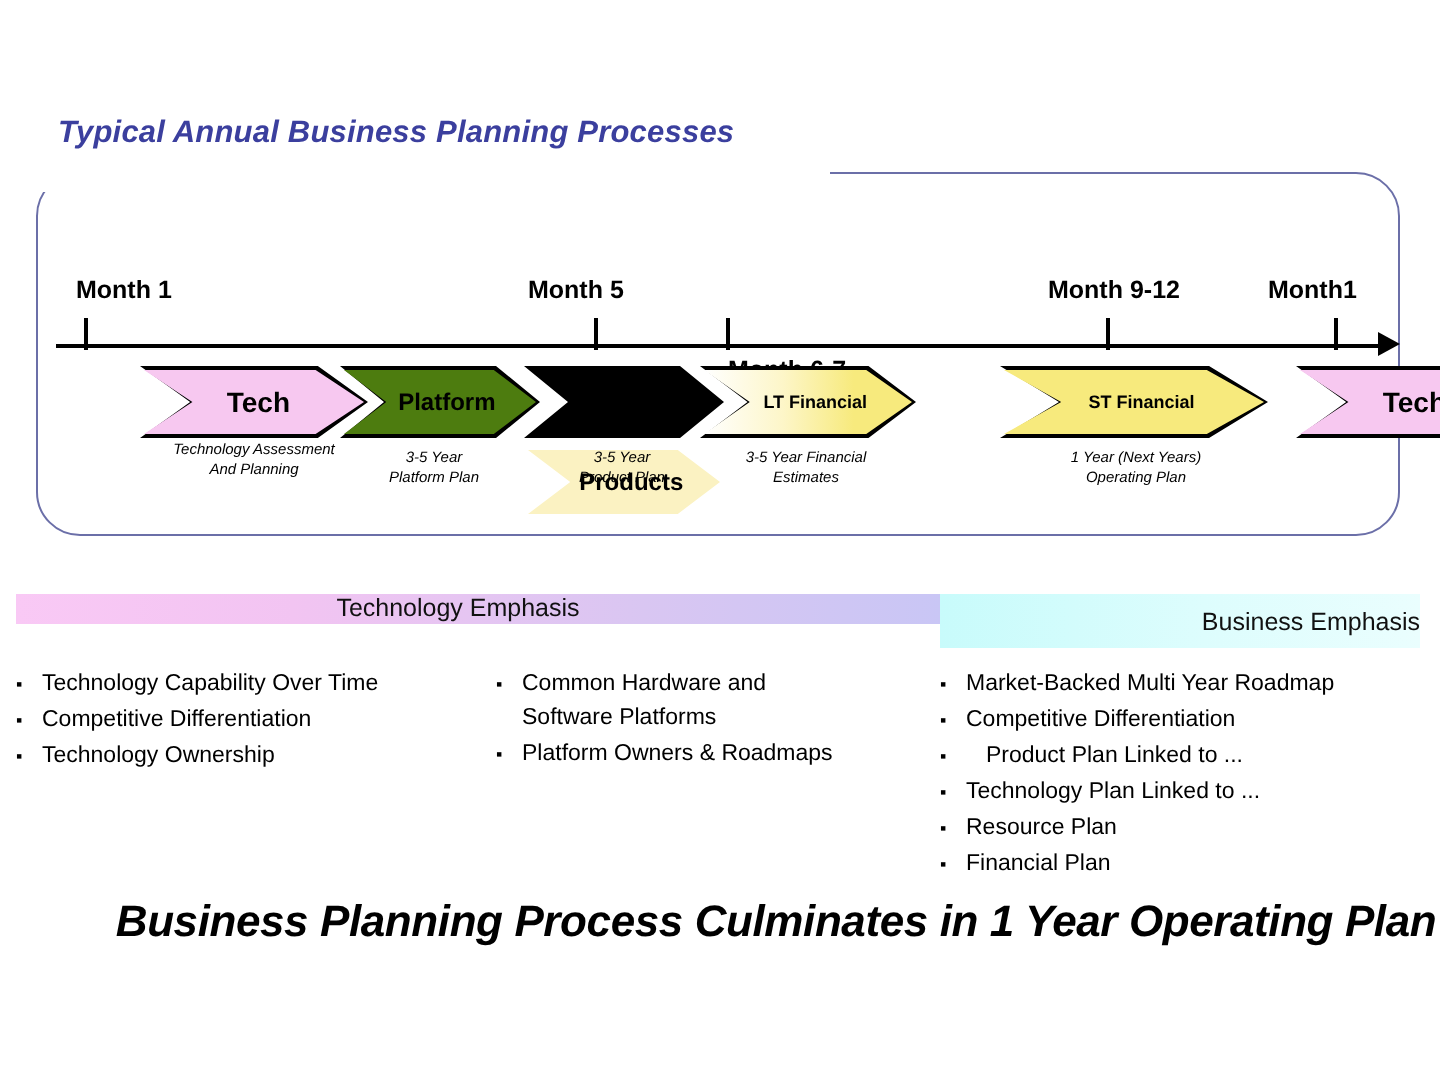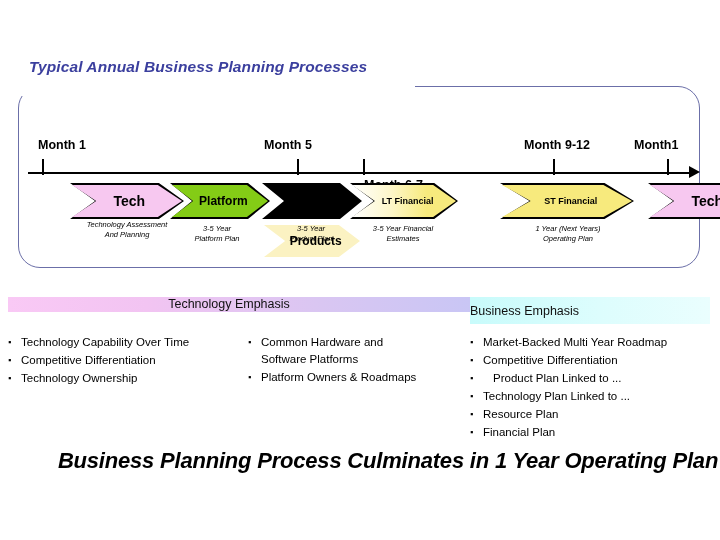--- a/index.html
+++ b/index.html
@@ -131,21 +131,21 @@
   }
   #emphasis-bar-biz {
     position: absolute;
     left: 470px;
     top: 297px;
     width: 240px;
     height: 27px;
     background: linear-gradient(to right, #c8fbfb 0%, #ddfdfd 55%, #eafefe 100%);
     display: flex;
     align-items: center;
-    justify-content: flex-start;
+    justify-content: flex-end;
   }
   .emphasis-label {
     font-size: 12.5px;
     color: #111111;
     white-space: nowrap;
   }
   #emphasis-bar-tech .emphasis-label { transform: translateX(-10px); }
 
   
   .bullet-col {
@@ -215,21 +215,21 @@
     <div class="month-label" style="left: 634px;">Month1</div>
   </div>
 <div id="stage-chevrons">
     <div class="chev-outline" style="left: 70px; top: 183px; width: 114px;"></div>
     <div class="chev" style="left: 72px; top: 185px; width: 110px; background: rgb(247, 200, 240);">
       <span class="chev-label" style="font-size: 14px;">Tech</span>
     </div>
     <div class="chev-caption" style="left: 42px; top: 220px; width: 170px;">Technology Assessment
 And Planning</div>
     <div class="chev-outline" style="left: 170px; top: 183px; width: 100px;"></div>
-    <div class="chev" style="left: 172px; top: 185px; width: 96px; background: #84cc16;">
+    <div class="chev" style="left: 172px; top: 185px; width: 96px; background: #4d7c0f;">
       <span class="chev-label" style="font-size: 12px;">Platform</span>
     </div>
     <div class="chev-caption" style="left: 162px; top: 224px; width: 110px;">3-5 Year
 Platform Plan</div>
     <div class="chev-outline" style="left: 262px; top: 183px; width: 100px;"></div>
     <div class="chev" style="left: 264px; top: 185px; width: 96px; background: rgb(251, 242, 194); margin-top: 40px;">
       <span class="chev-label" style="font-size: 12px;">Products</span>
     </div>
     <div class="chev-caption" style="left: 256px; top: 224px; width: 110px;">3-5 Year
 Product Plan</div>

